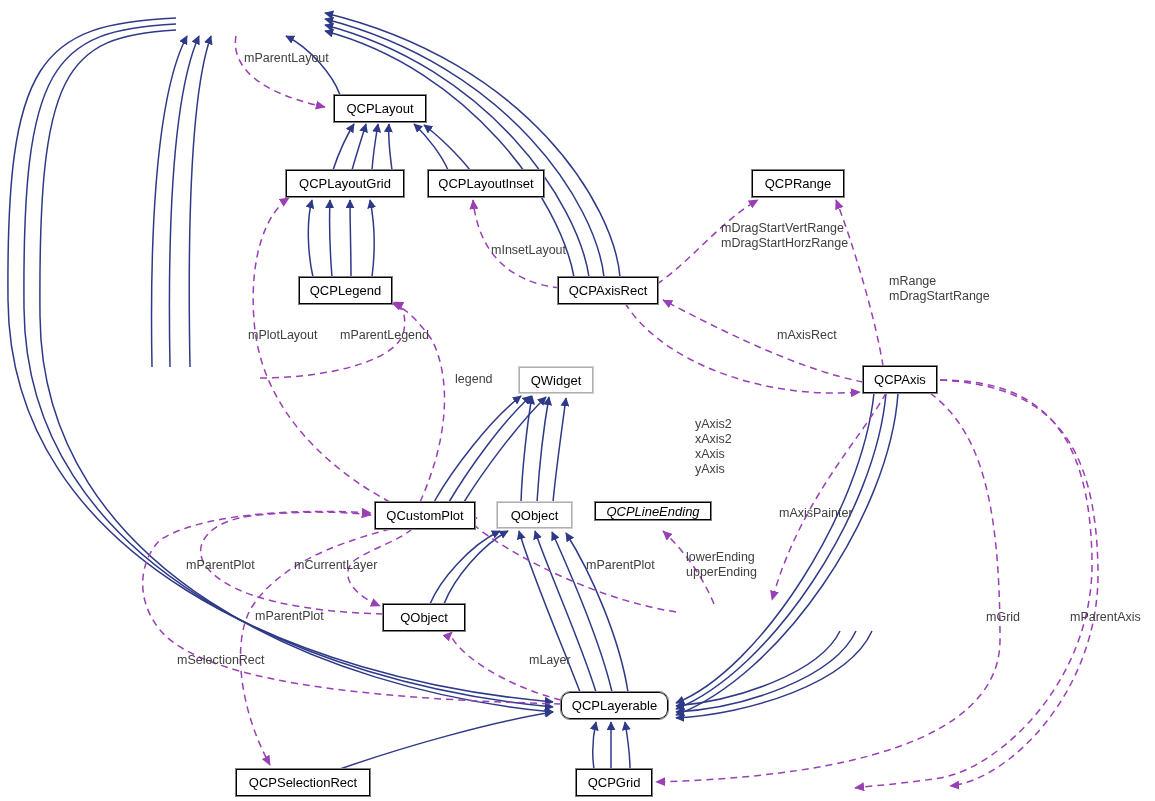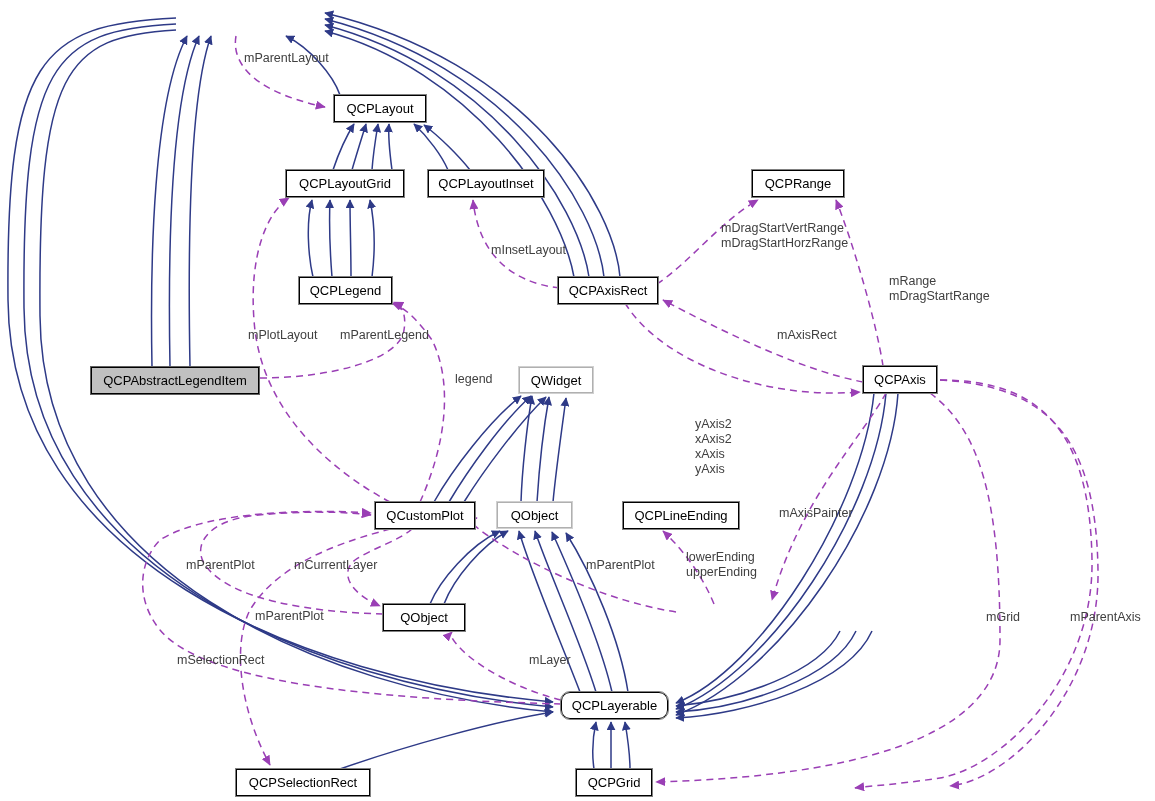--- a/index.html
+++ b/index.html
@@ -175,26 +175,25 @@
       <path d="M940,380 C1050,386 1096,440 1098,570 C1100,690 1010,780 950,786"></path>
     </g>
   </svg>
 
   <div class="node" style="left:334px;top:95px;width:92px;height:27px;">QCPLayout</div>
   <div class="node" style="left:286px;top:170px;width:118px;height:27px;">QCPLayoutGrid</div>
   <div class="node" style="left:428px;top:170px;width:116px;height:27px;">QCPLayoutInset</div>
   <div class="node" style="left:752px;top:170px;width:92px;height:27px;">QCPRange</div>
   <div class="node" style="left:299px;top:277px;width:93px;height:27px;">QCPLegend</div>
   <div class="node" style="left:558px;top:277px;width:100px;height:27px;">QCPAxisRect</div>
-  <div class="node highlight" style="left:91px;top:367px;width:168px;height:27px;">QCPAbstractLegendItem</div>
   <div class="node external" style="left:519px;top:367px;width:74px;height:26px;">QWidget</div>
   <div class="node" style="left:863px;top:366px;width:74px;height:27px;">QCPAxis</div>
   <div class="node" style="left:375px;top:502px;width:100px;height:27px;">QCustomPlot</div>
   <div class="node external" style="left:497px;top:502px;width:75px;height:26px;">QObject</div>
-  <div class="node" style="left:623px;top:502px;width:116px;height:27px;">QCPLineEnding</div>
+  <div class="node" style="left:595px;top:502px;width:116px;height:18px;font-style:italic;">QCPLineEnding</div>
   <div class="node" style="left:383px;top:604px;width:82px;height:27px;">QObject</div>
   <div class="node" style="left:561px;top:692px;width:107px;height:27px;border-radius:9px;">QCPLayerable</div>
   <div class="node" style="left:236px;top:769px;width:134px;height:27px;">QCPSelectionRect</div>
   <div class="node" style="left:576px;top:769px;width:76px;height:27px;">QCPGrid</div>
 
   <div class="edge-label" style="left:244px;top:51px;">mParentLayout</div>
   <div class="edge-label" style="left:491px;top:227px;margin-top:16px;">mInsetLayout</div>
   <div class="edge-label" style="left:721px;top:221px;">mDragStartVertRange
 mDragStartHorzRange</div>
   <div class="edge-label" style="left:889px;top:274px;">mRange

